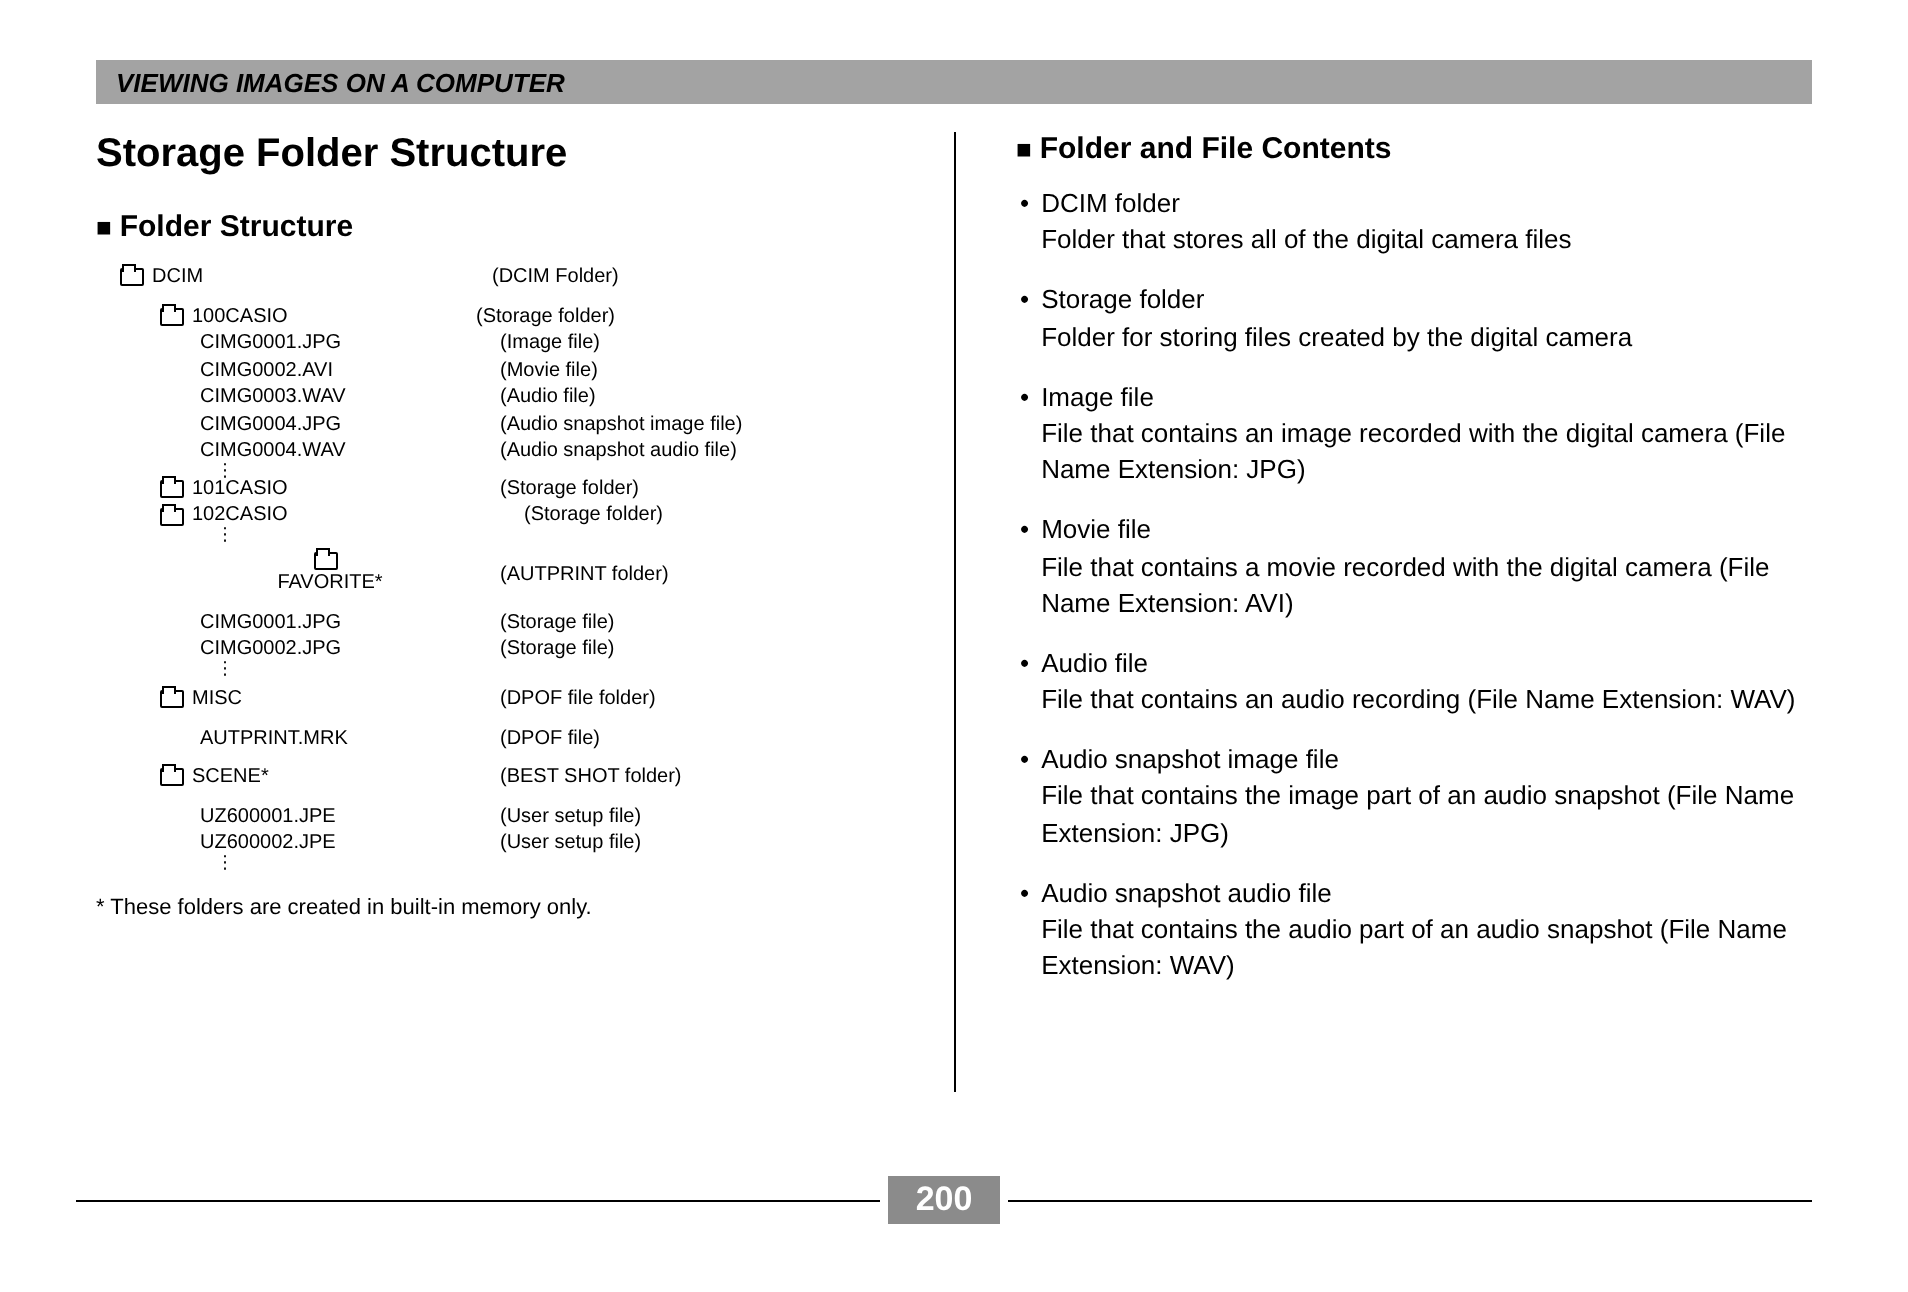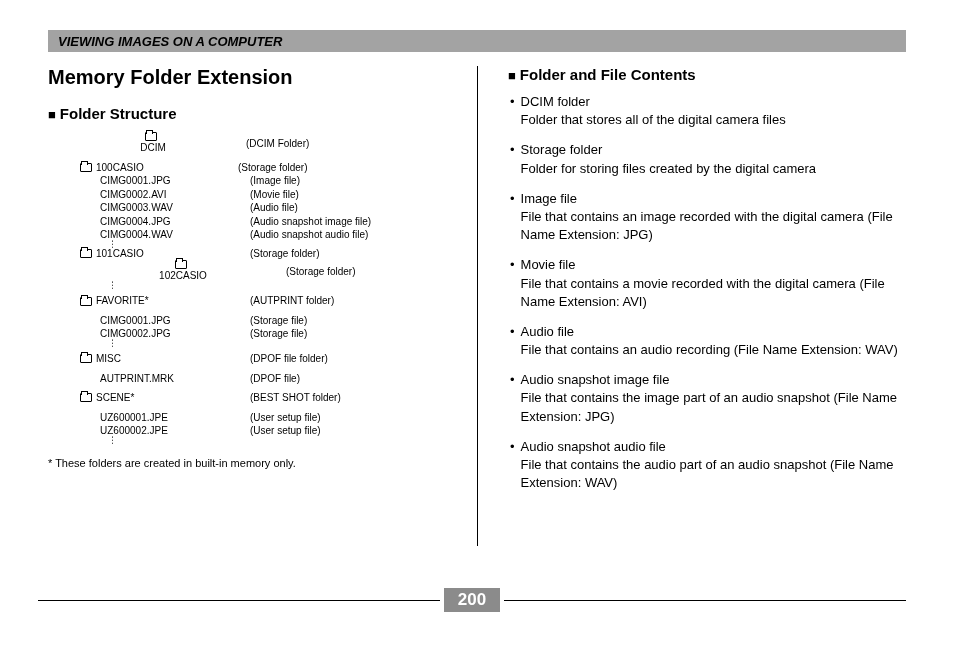--- a/index.html
+++ b/index.html
@@ -100,27 +100,27 @@
 </style>
 </head>
 <body>
 
 <div class="header-bar">
   <span>VIEWING IMAGES ON A COMPUTER</span>
 </div>
 
 <div class="columns">
   <div class="col-left">
-    <div class="title">Memory Folder Extension</div>
+    <div class="title">Storage Folder Structure</div>
     <div class="subhead">
       <span class="marker">■</span><span>Folder Structure</span>
     </div>
     <div class="tree" id="tree">
         <div class="tree-row indent-0">
-          <div class="tree-name" style="width: 186px; flex-direction: column;">
+          <div class="tree-name" style="width: 186px;">
             <span class="folder-icon"></span>
             <span>DCIM</span>
           </div>
           <div class="tree-desc">(DCIM Folder)</div>
         </div>
         <div class="sp"></div>
         <div class="tree-row indent-1">
           <div class="tree-name" style="width: 158px;">
             <span class="folder-icon"></span>
             <span>100CASIO</span>
@@ -159,30 +159,30 @@
         </div>
         <div class="vdots">⋮</div>
         <div class="tree-row indent-1">
           <div class="tree-name" style="width: 170px;">
             <span class="folder-icon"></span>
             <span>101CASIO</span>
           </div>
           <div class="tree-desc">(Storage folder)</div>
         </div>
         <div class="tree-row indent-1">
-          <div class="tree-name" style="width: 206px; flex-direction: column;">
+          <div class="tree-name" style="width: 182px;">
             <span class="folder-icon"></span>
             <span>102CASIO</span>
           </div>
           <div class="tree-desc">(Storage folder)</div>
         </div>
         <div class="vdots">⋮</div>
         <div class="sp"></div>
         <div class="tree-row indent-1">
-          <div class="tree-name" style="width: 170px;">
+          <div class="tree-name" style="width: 170px; flex-direction: column;">
             <span class="folder-icon"></span>
             <span>FAVORITE*</span>
           </div>
           <div class="tree-desc">(AUTPRINT folder)</div>
         </div>
         <div class="sp"></div>
         <div class="tree-row indent-2">
           <div class="tree-name" style="width: 150px;">
             <span>CIMG0001.JPG</span>
           </div>

